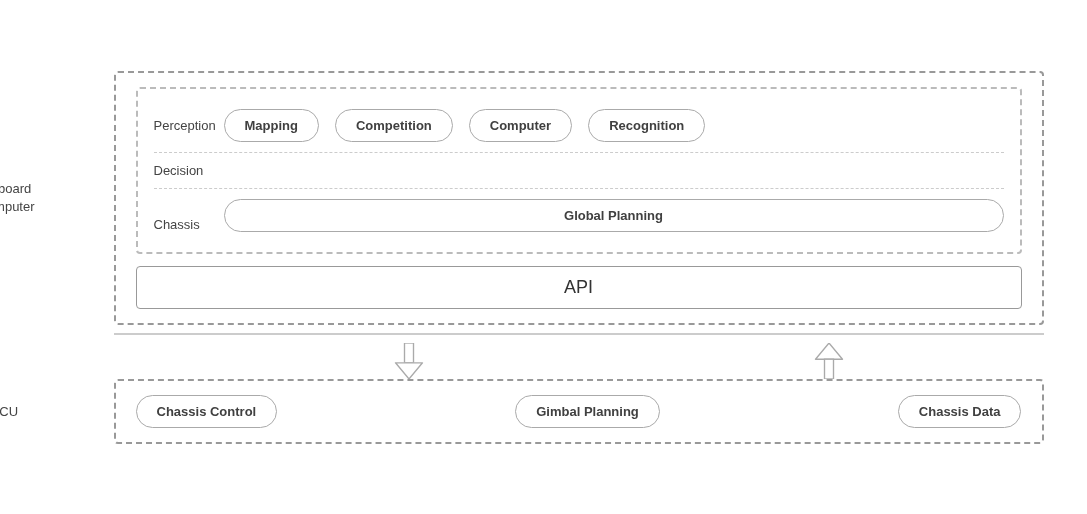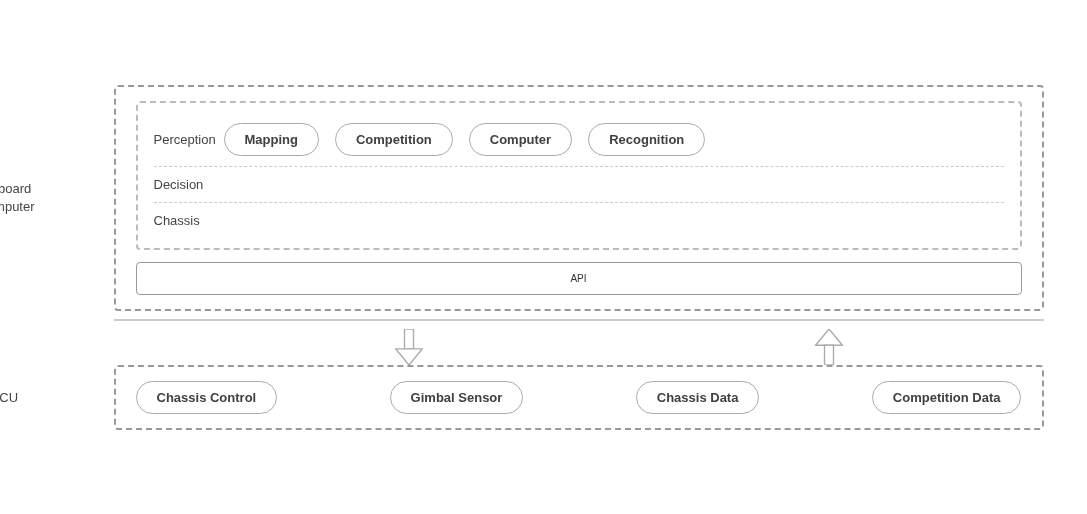--- a/index.html
+++ b/index.html
@@ -88,21 +88,21 @@
     .module-box.wide {
       flex: 1;
     }
 
     
     .api-bar {
       border: 1.5px solid #999;
       border-radius: 4px;
       padding: 10px;
       text-align: center;
-      font-size: 10px;
+      font-size: 18px;
       color: #333;
       background: #fff;
       margin-top: 0;
     }
 
     
     .divider-line {
       width: 100%;
       height: 2px;
       background: #ccc;
@@ -195,20 +195,21 @@
 
         <div class="module-row">
           <span class="row-label">Decision</span>
           <div class="row-items">
           </div>
         </div>
 
         <div class="module-row">
           <span class="row-label">Chassis</span>
           <div class="row-items">
+            <div class="module-box wide">Global Planning</div>
           </div>
         </div>
       </div>
 
       <div class="api-bar">API</div>
     </div>
   </div>
 
   <div class="divider-line"></div>
 
@@ -225,19 +226,18 @@
         <rect x="10" y="18" width="10" height="22" fill="white" stroke="#aaa" stroke-width="1.5"></rect>
       </svg>
     </div>
   </div>
 
   <div style="position:relative;">
     <span class="mcu-label">MCU</span>
     <div class="mcu-outer">
       <div class="mcu-items">
         <div class="module-box">Chassis Control</div>
-        <div class="module-box">Gimbal Sensor</div>
+        <div class="module-box">Gimbal Planning</div>
         <div class="module-box">Chassis Data</div>
-        <div class="module-box">Competition Data</div>
       </div>
     </div>
   </div>
 </div>
 
 </body></html>

